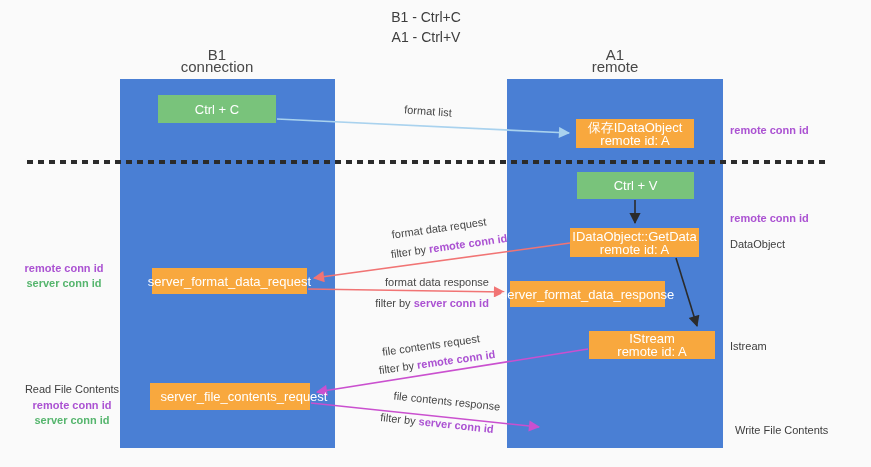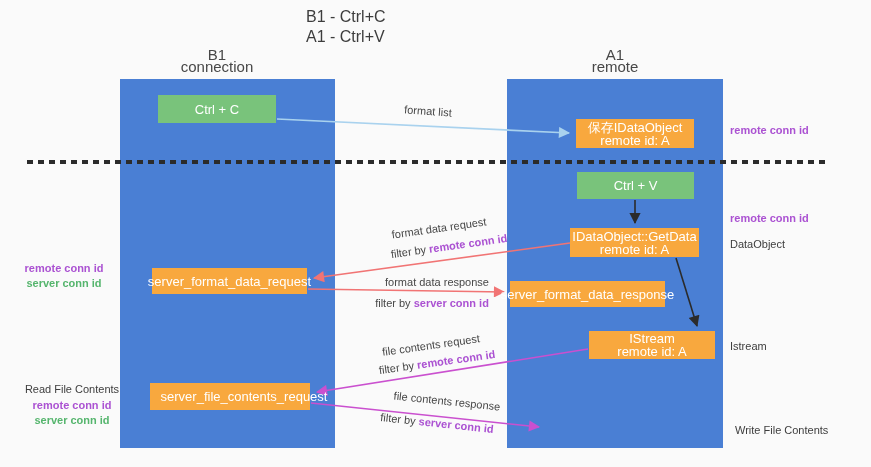--- a/index.html
+++ b/index.html
@@ -7,21 +7,21 @@
     width:871px;height:467px;
     background:#fafafa;
     font-family:"Liberation Sans", sans-serif;
     position:relative;
     overflow:hidden;
   }
   .canvas{position:absolute;left:0;top:0;width:871px;height:467px;}
   .abs{position:absolute;}
   .title{
     left:306px;top:7px;width:240px;
-    font-size:16px;line-height:20px;color:#3d3d3d;
+    text-align:center;font-size:14px;line-height:20px;color:#3d3d3d;
   }
   .lane-header{
     width:120px;text-align:center;font-size:15px;line-height:12px;color:#474747;top:49px;
   }
   .lane{
     background:#4a7fd4;top:79px;height:369px;
   }
   .node{
     color:#ffffff;text-align:center;font-size:13px;
     display:flex;flex-direction:column;justify-content:center;align-items:center;

